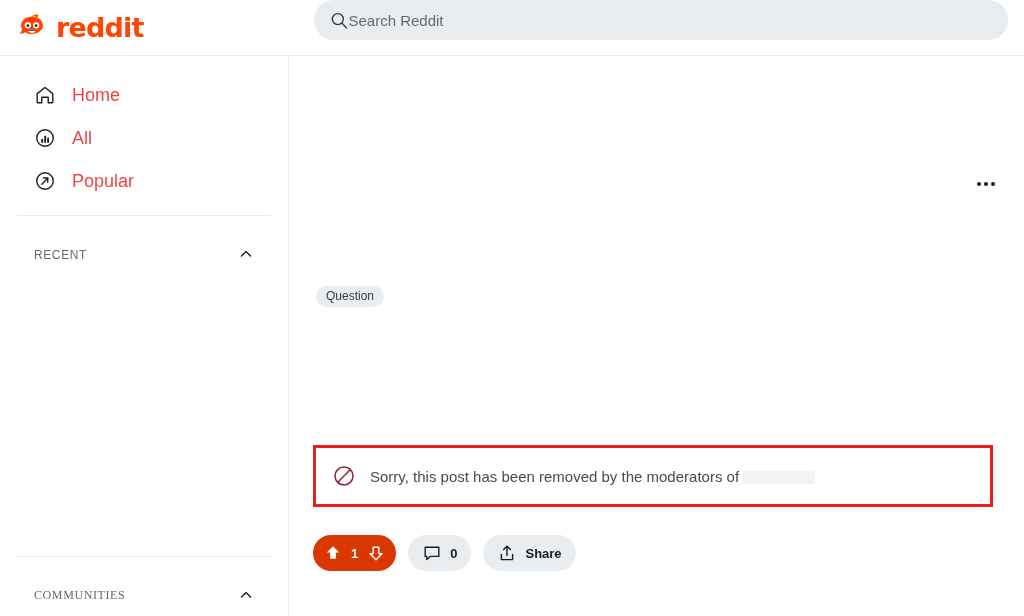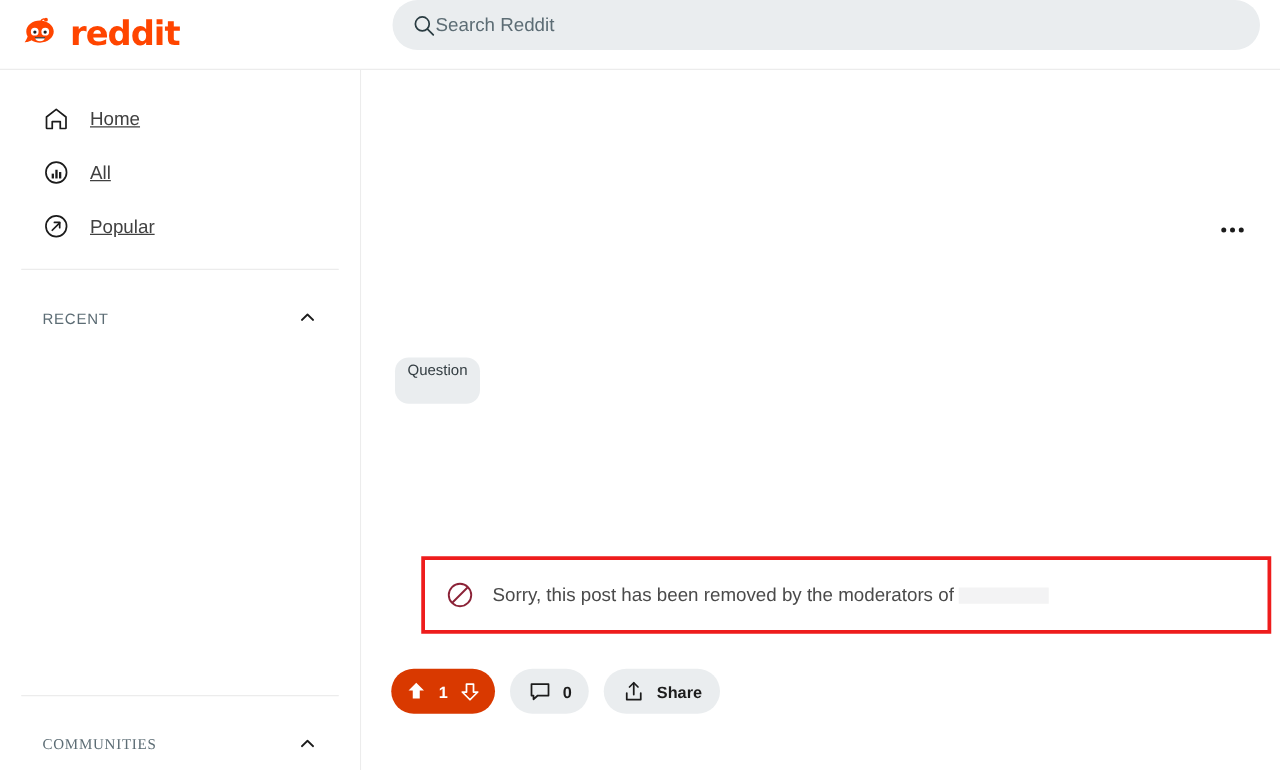--- a/index.html
+++ b/index.html
@@ -99,23 +99,22 @@
     box-sizing: border-box;
     cursor: pointer;
   }
   .nav-icon {
     width: 22px;
     height: 22px;
     flex: 0 0 auto;
     display: block;
   }
   .nav-label {
-    font-size: 15px;
-    color: #404040;
-    text-decoration: underline;
+    font-size: 18px;
+    color: #ef4444;
   }
   .divider {
     height: 1px;
     background: #ececec;
     margin: 14px 17px 0 17px;
   }
   .section-head {
     display: flex;
     align-items: flex-end;
     justify-content: space-between;
@@ -157,41 +156,40 @@
   .dot { width: 4px; height: 4px; border-radius: 50%; background: #1c1c1c; display: block; }
 
   .flair {
     position: absolute;
     left: 27px;
     top: 230px;
     background: #eaedef;
     color: #333d42;
     font-size: 12px;
     line-height: 21px;
-    height: 37px;
+    height: 21px;
     padding: 0 10px;
     border-radius: 11px;
     box-sizing: border-box;
     cursor: pointer;
   }
 
   .removal-banner {
     position: absolute;
     left: 24px;
     top: 389px;
     width: 680px;
     height: 62px;
     border: 3px solid #ee1c1c;
     background: #ffffff;
     box-sizing: border-box;
     display: flex;
     align-items: center;
     padding-left: 16px;
     gap: 14px;
-    margin-left: 24px;
   }
   .ban-icon { width: 24px; height: 24px; flex: 0 0 auto; display: block; }
   .ban-text {
     font-size: 15px;
     color: #4a4a4a;
   }
   .redacted {
     display: inline-block;
     width: 72px;
     height: 13px;

